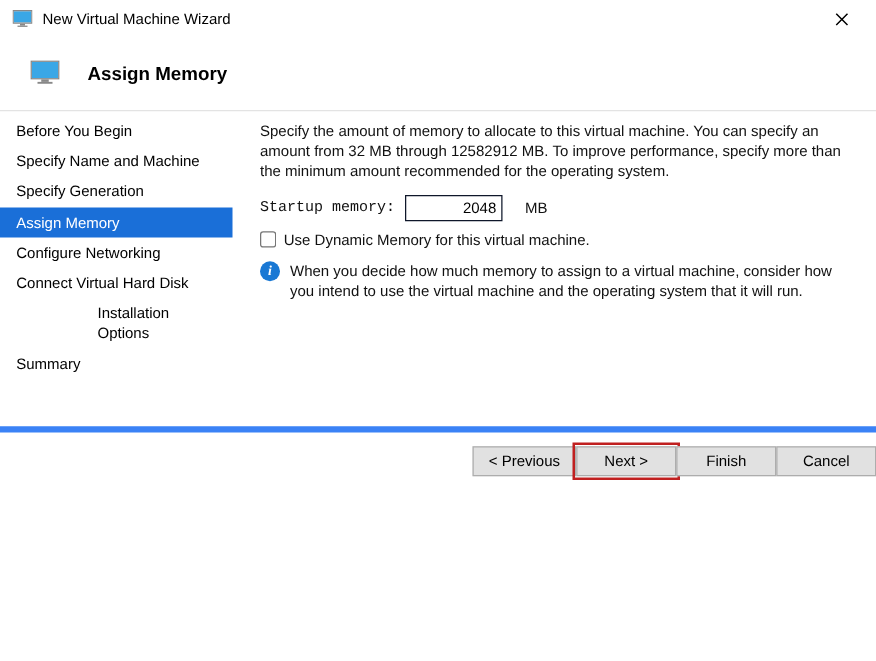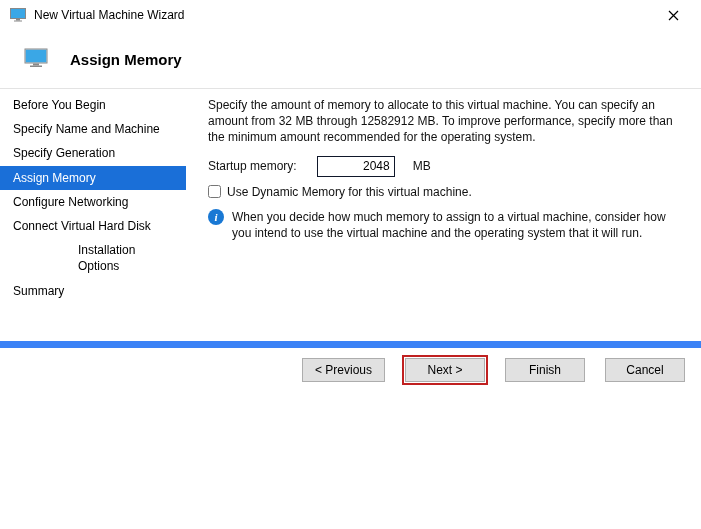--- a/index.html
+++ b/index.html
@@ -43,43 +43,43 @@
     background: #1a6fd8; color: #fff;
   }
   .content {
     flex: 1; padding: 8px 22px 0 22px;
     font-size: 12px; color: #111;
   }
   .content p { margin: 0 0 10px 0; line-height: 1.35; }
   .row {
     display: flex; align-items: center; margin: 6px 0 8px 0;
   }
-  .row label { margin-right: 20px; }
+  .row label { margin-right: 8px; font-family: Liberation Mono, monospace; }
   .row input[type="text"] {
     width: 78px; height: 21px; border: 1px solid #0f172a;
     text-align: right; padding: 0 4px; font-family: inherit; font-size: 12px;
   }
   .row .unit { margin-left: 18px; }
   .chk {
     display: flex; align-items: center; margin: 4px 0 10px 0;
   }
   .chk input { margin: 0 6px 0 0; width: 13px; height: 13px; }
   .info {
     display: flex; align-items: flex-start; gap: 8px; margin-top: 4px;
   }
   .info .iicon {
     flex: 0 0 16px; width: 16px; height: 16px; border-radius: 50%;
     background: #1978d4; color: #fff; font-weight: bold; font-style: italic;
     text-align: center; line-height: 16px; font-size: 11px; font-family: Georgia, serif;
   }
   .info .itext { line-height: 1.35; }
   .footer {
-    height: 50px; border-top: 7px solid #3b82f6;
+    height: 50px; border-top: 5px solid #3b82f6;
     display: flex; align-items: center; justify-content: flex-end;
-    padding-right: 16px; gap: 20px;
+    gap: 0;
   }
   .btn {
     min-width: 80px; height: 24px; padding: 0 12px;
     border: 1px solid #adadad; background: #e1e1e1;
     font-family: inherit; font-size: 12px; cursor: default;
     display: inline-flex; align-items: center; justify-content: center;
   }
   .btn.next { outline: 2px solid #c02020; outline-offset: 1px; }
   .monitor-svg rect.screen { fill: #3aa7e6; }
   .monitor-svg rect.frame { fill: none; stroke: #888; stroke-width: 1; }

